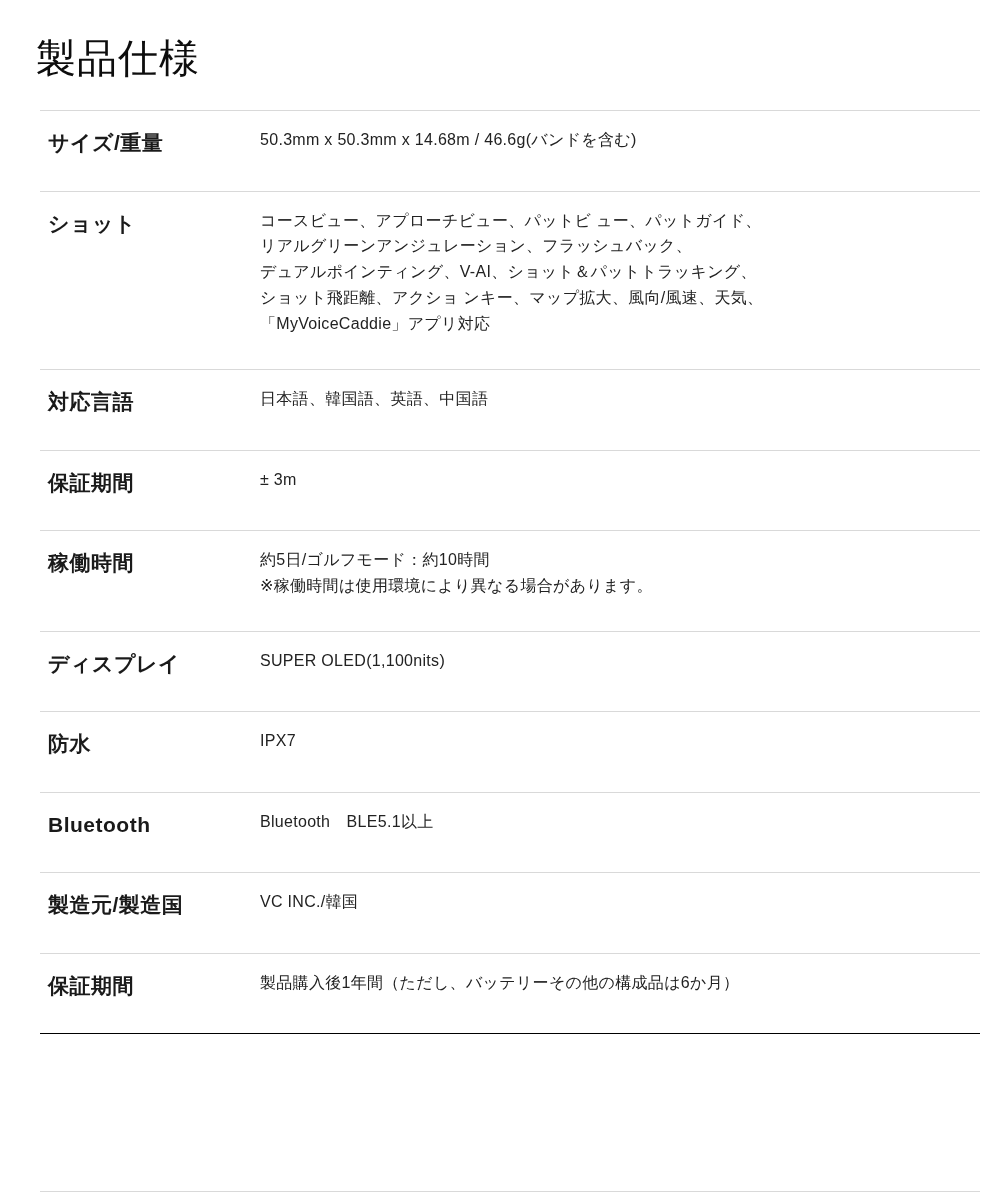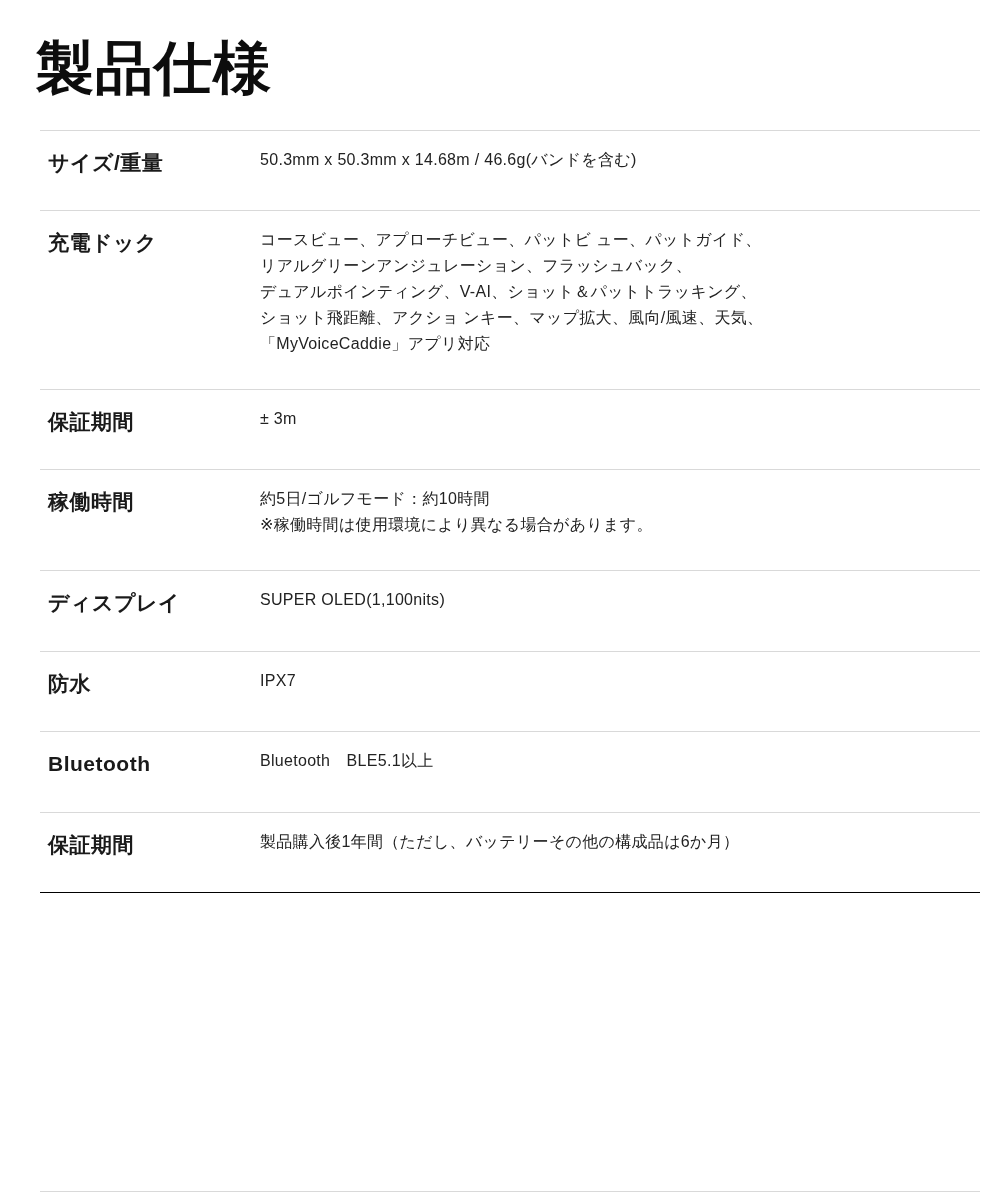--- a/index.html
+++ b/index.html
@@ -14,22 +14,22 @@
     color: #111111;
     overflow: hidden;
   }
   .page {
     position: relative;
     width: 1000px;
     height: 1200px;
     box-sizing: border-box;
   }
   .page-title {
-    font-size: 58px;
-    font-weight: 700;
+    font-size: 40px;
+    font-weight: 400;
     letter-spacing: 1px;
     color: #0d0d0d;
     margin: 36px 0 0 36px;
     line-height: 1.1;
   }
   .spec-table {
     width: 940px;
     margin: 30px 0 0 40px;
     border-collapse: collapse;
     table-layout: fixed;
@@ -82,26 +82,30 @@
 
   <h1 class="page-title">製品仕様</h1>
 
   <table class="spec-table">
     <tbody>
       <tr>
         <td class="label">サイズ/重量</td>
         <td class="value">50.3mm x 50.3mm x 14.68m / 46.6g(バンドを含む)</td>
       </tr>
       <tr>
-        <td class="label">充電ドック</td>
+        <td class="label">ショット</td>
         <td class="value value-tall">コースビュー、アプローチビュー、パットビ ュー、パットガイド、
 リアルグリーンアンジュレーション、フラッシュバック、
 デュアルポインティング、V-AI、ショット＆パットトラッキング、
 ショット飛距離、アクショ ンキー、マップ拡大、風向/風速、天気、
 「MyVoiceCaddie」アプリ対応</td>
+      </tr>
+      <tr>
+        <td class="label">対応言語</td>
+        <td class="value">日本語、韓国語、英語、中国語</td>
       </tr>
       <tr>
         <td class="label">保証期間</td>
         <td class="value">± 3m</td>
       </tr>
       <tr>
         <td class="label">稼働時間</td>
         <td class="value">約5日/ゴルフモード：約10時間
 ※稼働時間は使用環境により異なる場合があります。</td>
       </tr>
@@ -111,20 +115,24 @@
       </tr>
       <tr>
         <td class="label">防水</td>
         <td class="value">IPX7</td>
       </tr>
       <tr>
         <td class="label">Bluetooth</td>
         <td class="value">Bluetooth　BLE5.1以上</td>
       </tr>
       <tr>
+        <td class="label">製造元/製造国</td>
+        <td class="value">VC INC./韓国</td>
+      </tr>
+      <tr>
         <td class="label">保証期間</td>
         <td class="value">製品購入後1年間（ただし、バッテリーその他の構成品は6か月）</td>
       </tr>
     </tbody>
   </table>
 
   <div class="bottom-rule"></div>
 
 </div>
 

